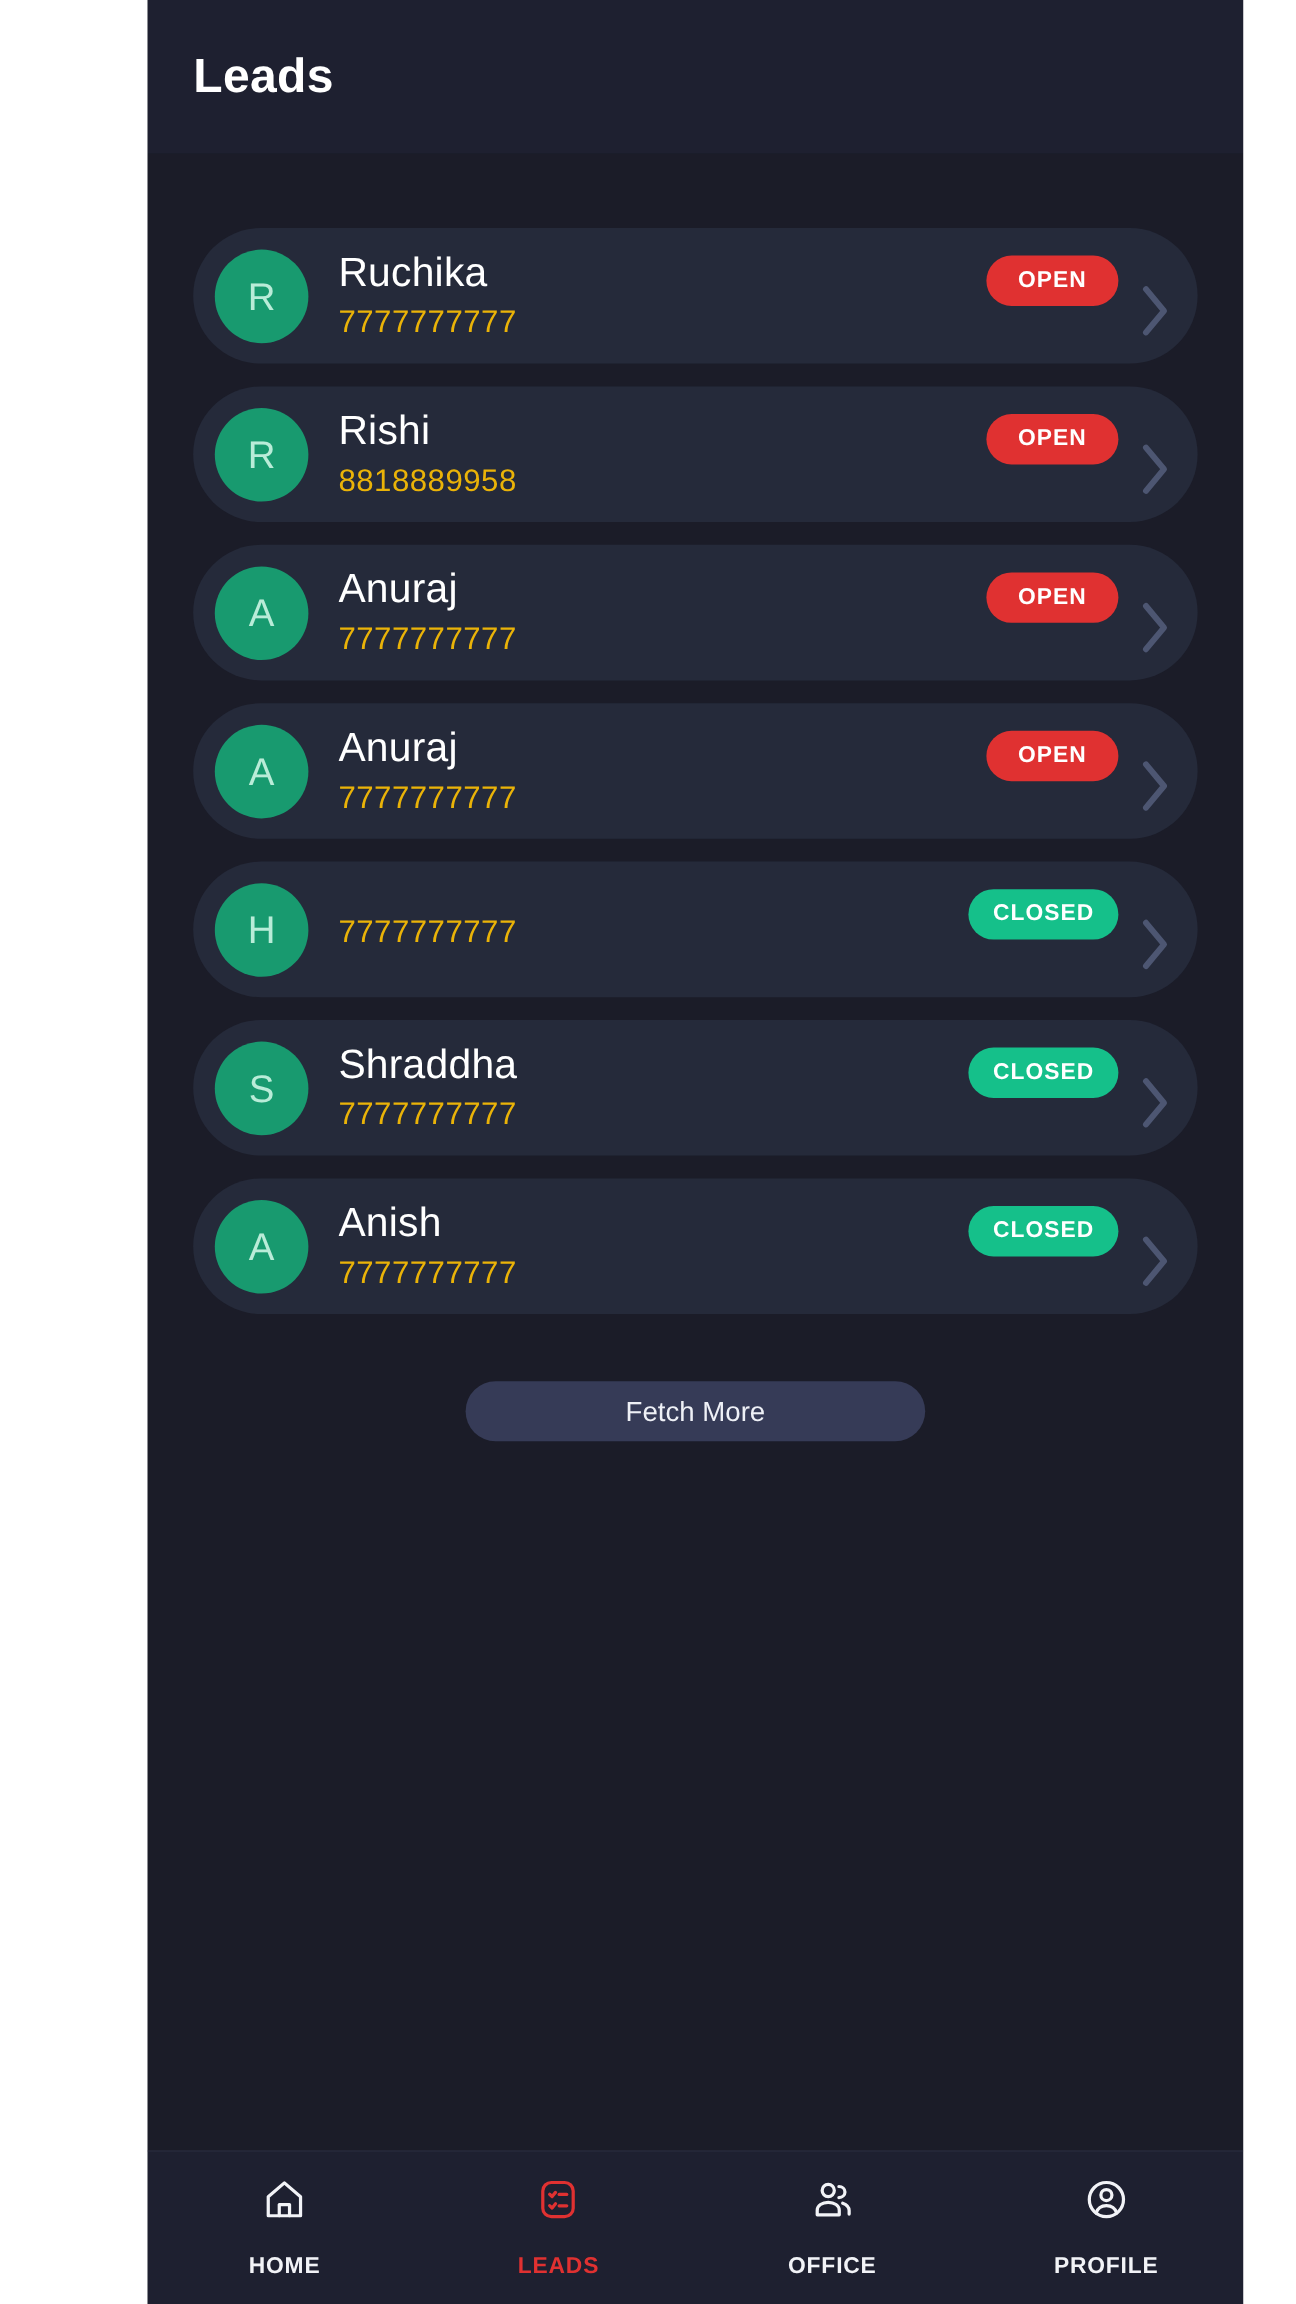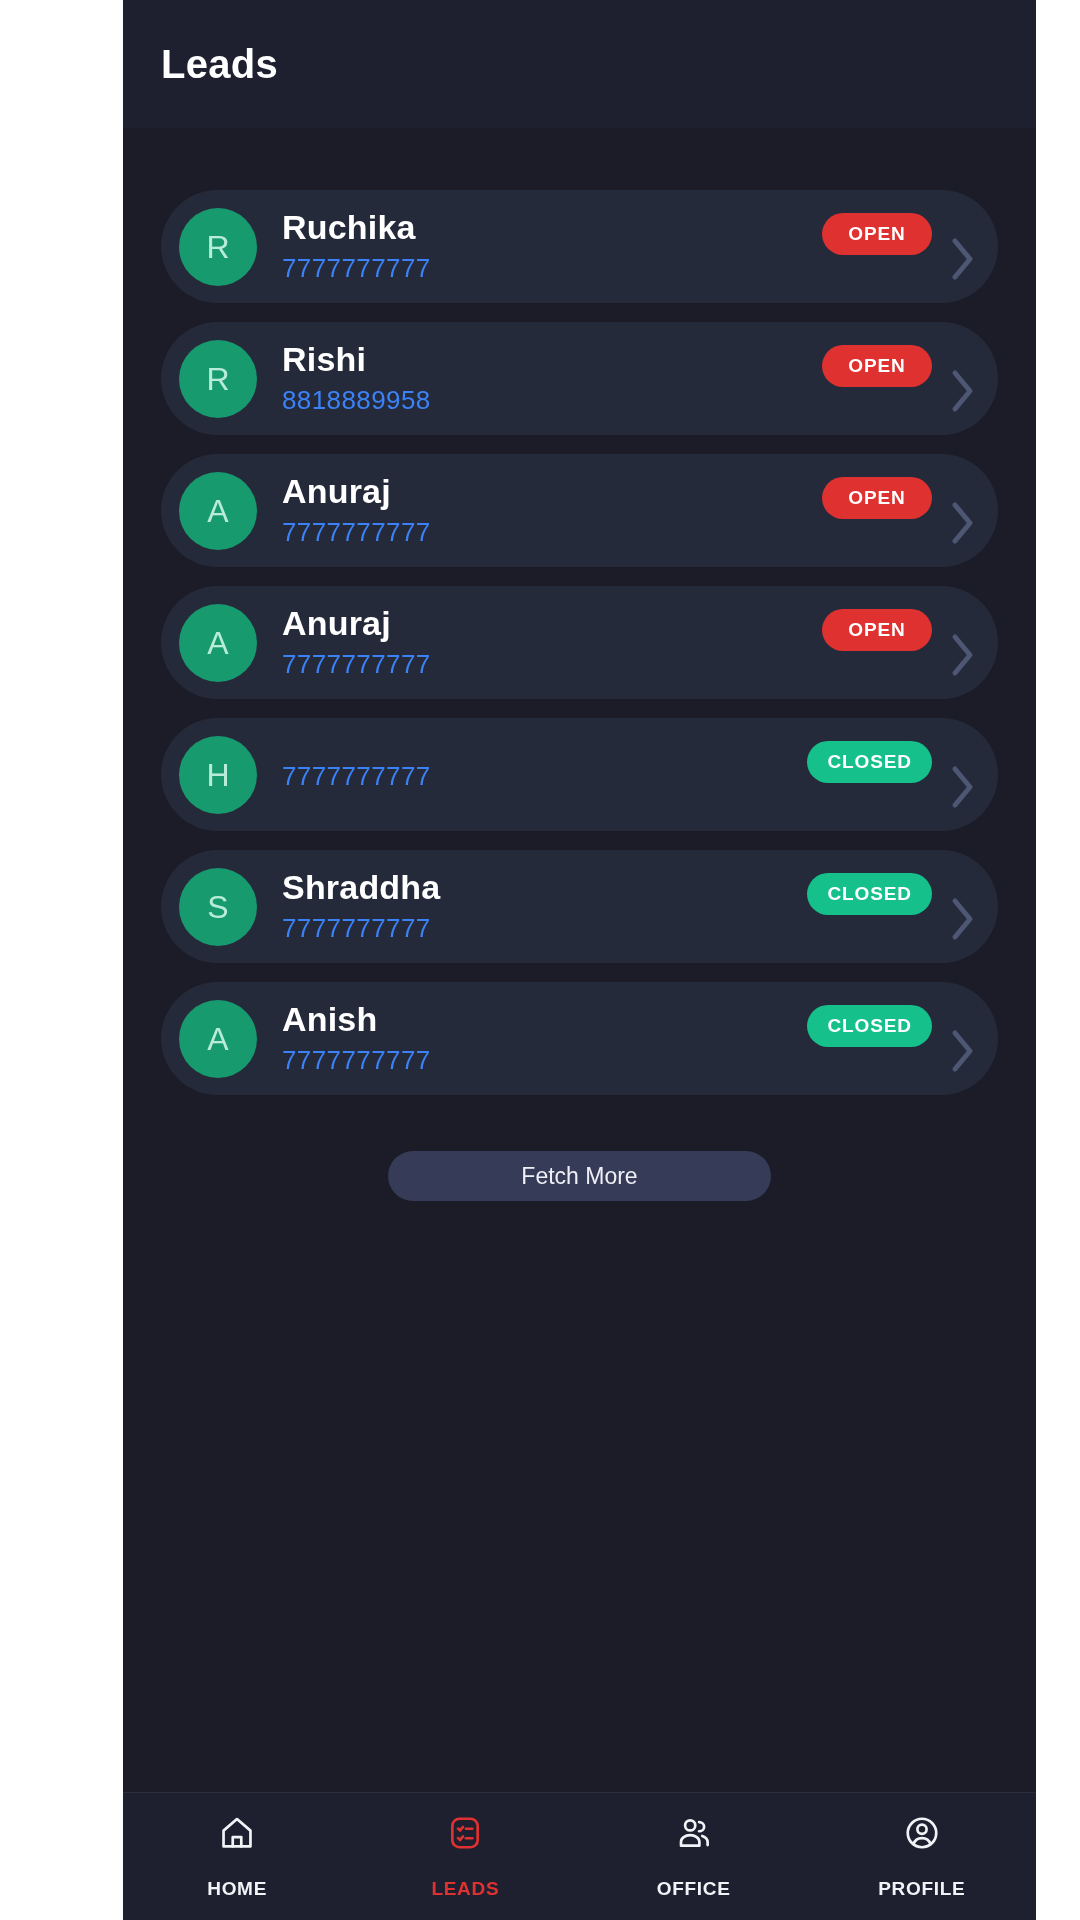--- a/index.html
+++ b/index.html
@@ -81,29 +81,29 @@
     flex: 1 1 auto;
     padding-left: 25px;
     display: flex;
     flex-direction: column;
     justify-content: center;
     min-width: 0;
   }
   .lead-name {
     color: #ffffff;
     font-size: 34px;
-    font-weight: bold;
+    font-weight: normal;
     line-height: 1.18;
     letter-spacing: 0.2px;
     white-space: nowrap;
     overflow: hidden;
     text-overflow: ellipsis;
   }
   .lead-phone {
-    color: #3b82f6;
+    color: #eab308;
     font-size: 26px;
     font-weight: normal;
     line-height: 1.3;
     margin-top: 5px;
     letter-spacing: 0.4px;
   }
 
   .badge {
     flex: 0 0 auto;
     height: 42px;

